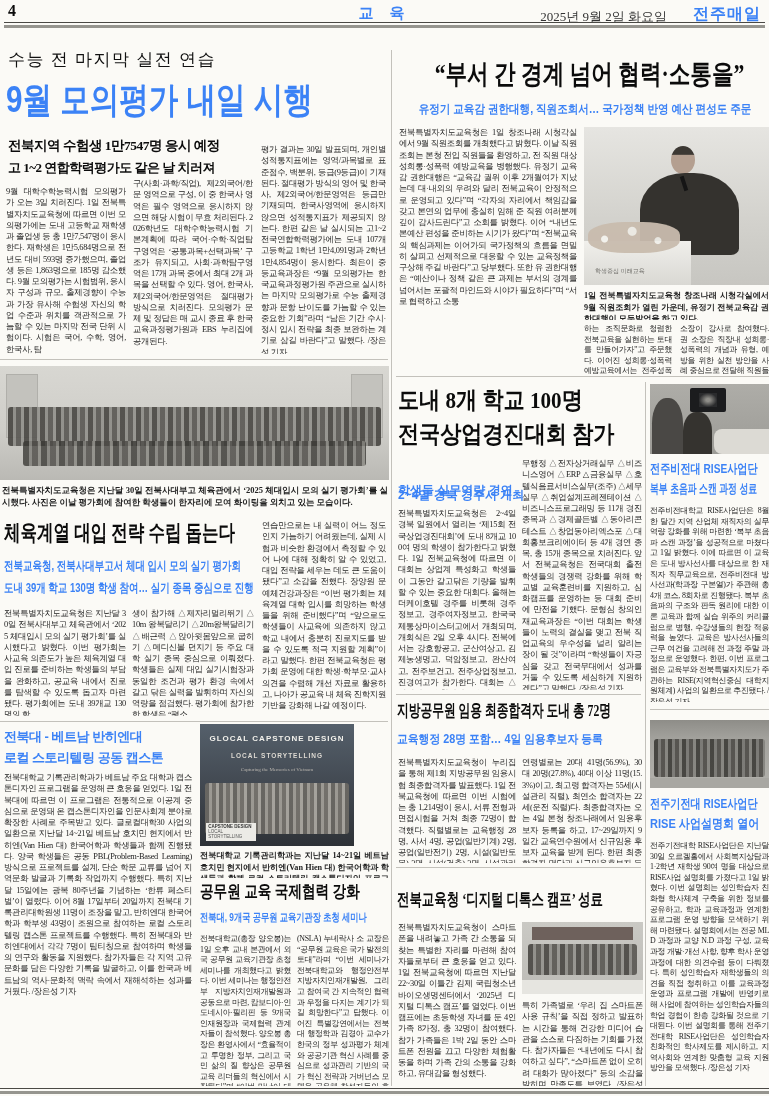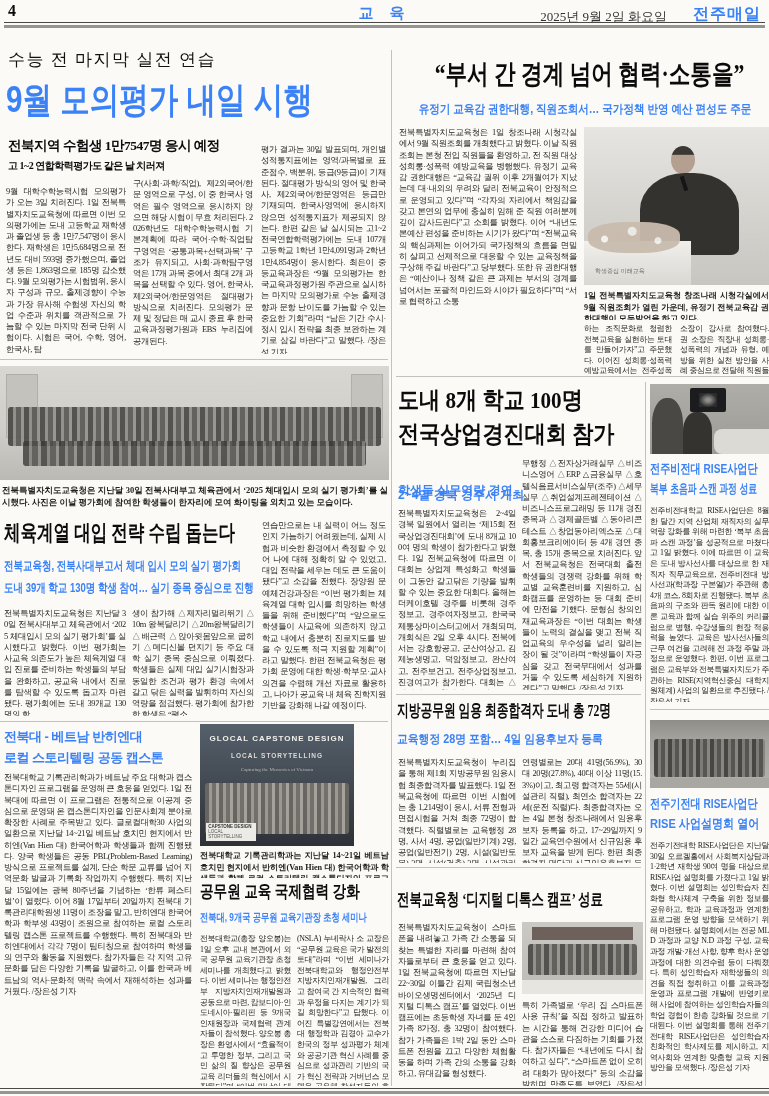--- a/index.html
+++ b/index.html
@@ -44,21 +44,21 @@
   <div class="hrule" style="left:650px;top:709px;width:119px;"></div>
   <div class="abs" style="left:0;right:0;top:1088px;height:1px;background:#4a4945;"></div>
   <div class="abs" style="left:0;right:0;top:1091px;height:3px;background:#96958f;"></div>
 
   <div>
     <div class="abs" style="left:8px;top:48px;font-size:17px;letter-spacing:1.5px;color:#111;">수능 전 마지막 실전 연습</div>
     <div class="abs hls" style="left:6px;top:76px;font-size:36px;">
       <span class="cond" style="transform:scaleX(.82);">9월 모의평가 내일 시행</span>
     </div>
     <div class="abs hl" style="left:8px;top:137px;font-size:13.5px;letter-spacing:-0.5px;text-align:right;">전북지역 수험생 1만7547명 응시 예정</div>
-    <div class="abs hl" style="left:8px;top:159px;font-size:10px;letter-spacing:-0.5px;">고 1~2 연합학력평가도 같은 날 치러져</div>
+    <div class="abs hl" style="left:8px;top:159px;font-size:13px;letter-spacing:-0.5px;">고 1~2 연합학력평가도 같은 날 치러져</div>
     <div class="abs bodytext" style="left:6px;top:186px;width:120px;height:168px;">9월 대학수학능력시험 모의평가가 오는 3일 치러진다. 1일 전북특별자치도교육청에 따르면 이번 모의평가에는 도내 고등학교 재학생과 졸업생 등 총 1만7,547명이 응시한다. 재학생은 1만5,684명으로 전년도 대비 593명 증가했으며, 졸업생 등은 1,863명으로 185명 감소했다. 9월 모의평가는 시험범위, 응시자 구성과 규모, 출제경향이 수능과 가장 유사해 수험생 자신의 학업 수준과 위치를 객관적으로 가늠할 수 있는 마지막 전국 단위 시험이다. 시험은 국어, 수학, 영어, 한국사, 탐</div>
     <div class="abs bodytext" style="left:133px;top:178px;width:120px;height:168px;">구(사회·과학/직업), 제2외국어/한문 영역으로 구성, 이 중 한국사 영역은 필수 영역으로 응시하지 않으면 해당 시험이 무효 처리된다. 2026학년도 대학수학능력시험 기본계획에 따라 국어·수학·직업탐구영역은 ‘공통과목+선택과목’ 구조가 유지되고, 사회·과학탐구영역은 17개 과목 중에서 최대 2개 과목을 선택할 수 있다. 영어, 한국사, 제2외국어/한문영역은 절대평가 방식으로 치러진다. 모의평가 문제 및 정답은 매 교시 종료 후 한국교육과정평가원과 EBS 누리집에 공개된다.</div>
     <div class="abs bodytext" style="left:261px;top:144px;width:125px;height:210px;">평가 결과는 30일 발표되며, 개인별 성적통지표에는 영역/과목별로 표준점수, 백분위, 등급(9등급)이 기재된다. 절대평가 방식의 영어 및 한국사, 제2외국어/한문영역은 등급만 기재되며, 한국사영역에 응시하지 않으면 성적통지표가 제공되지 않는다. 한편 같은 날 실시되는 고1~2 전국연합학력평가에는 도내 107개 고등학교 1학년 1만4,091명과 2학년 1만4,854명이 응시한다. 최은이 중등교육과장은 “9월 모의평가는 한국교육과정평가원 주관으로 실시하는 마지막 모의평가로 수능 출제경향과 문항 난이도를 가늠할 수 있는 중요한 기회”라며 “남은 기간 수시·정시 입시 전략을 최종 보완하는 계기로 삼길 바란다”고 말했다. /장은성 기자</div>
   </div>
 
   <div>
     <div class="abs hl" style="left:396px;top:56px;width:373px;text-align:center;font-size:27px;">
       <span class="cond-c" style="transform:scaleX(.8);">“부서 간 경계 넘어 협력·소통을”</span>
     </div>
     <div class="abs hls" style="left:396px;top:101px;width:373px;text-align:center;font-size:12px;">

